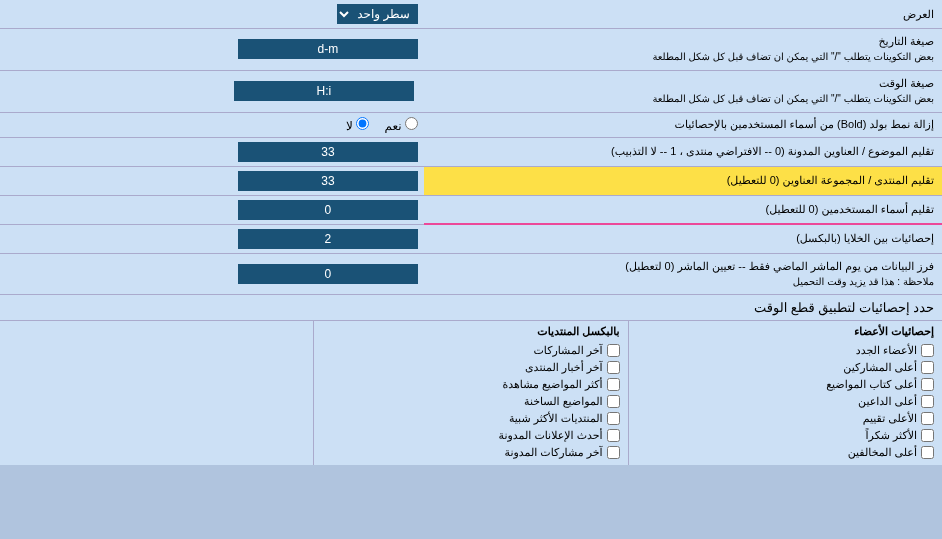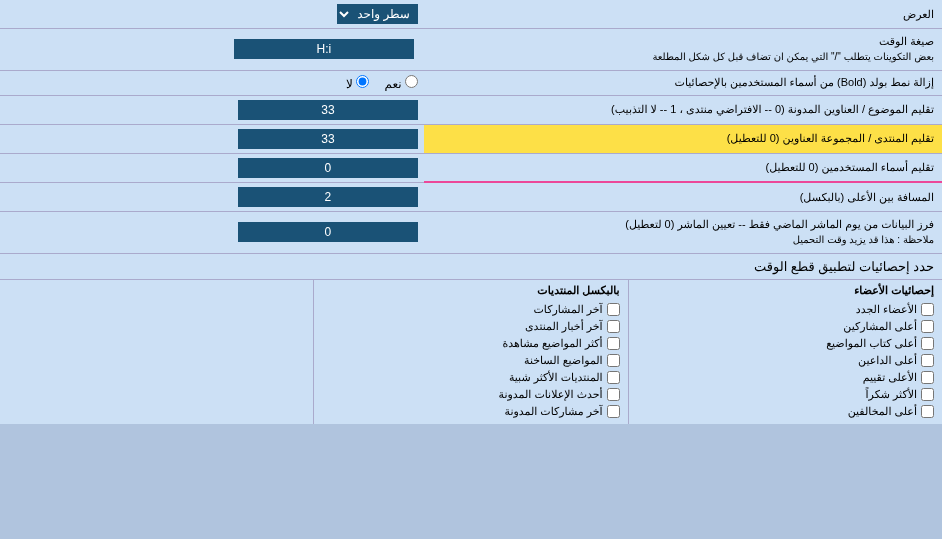--- a/index.html
+++ b/index.html
@@ -78,20 +78,29 @@
       <tr class="top-row">
     <td class="row-label" style="width:55%; background:#cce0f5; padding:5px 8px; border-bottom:1px solid #aac; font-size:11px;margin-top:32px;">العرض</td>
     <td style="background:#cce0f5; padding:4px 6px; text-align:right; border-bottom:1px solid #aac; width:45%;">
       <select class="select-dropdown" style="float:right;">
         <option>سطر واحد</option>
       </select>
       <span style="float:right; margin-left:2px;"></span>
     </td>
   </tr>
 
+  <tr>
+    <td class="row-label" style="width:55%; background:#cce0f5; padding:5px 8px; border-bottom:1px solid #aac; font-size:11px; line-height:1.4;">
+      <span>صيغة التاريخ</span><br>
+      <span style="font-size:10px;">بعض التكوينات يتطلب "/" التي يمكن ان تضاف قبل كل شكل المطلعة</span>
+    </td>
+    <td style="background:#cce0f5; padding:4px 6px; border-bottom:1px solid #aac;">
+      <input type="text" class="input-field-wide" value="d-m" style="">
+    </td>
+  </tr>
 
   <tr>
     <td class="row-label" style="width:55%; background:#cce0f5; padding:5px 8px; border-bottom:1px solid #aac; font-size:11px; line-height:1.4;">
       <span>صيغة الوقت</span><br>
       <span style="font-size:10px;">بعض التكوينات يتطلب "/" التي يمكن ان تضاف قبل كل شكل المطلعة</span>
     </td>
     <td style="background:#cce0f5; padding:4px 10px; border-bottom:1px solid #aac;">
       <input type="text" class="input-field-wide" value="H:i" style="">
     </td>
   </tr>
@@ -132,21 +141,21 @@
     <td class="row-label" style="width:55%; background:#cce0f5; padding:5px 8px; border-bottom:2px solid #ec4899; font-size:11px;">
       تقليم أسماء المستخدمين (0 للتعطيل)
     </td>
     <td style="background:#cce0f5; padding:4px 6px; border-bottom:1px solid #aac;">
       <input type="text" class="input-field-wide" value="0" style="">
     </td>
   </tr>
 
   <tr>
     <td class="row-label" style="width:55%; background:#cce0f5; padding:5px 8px; border-bottom:1px solid #aac; font-size:11px;">
-      المسافة بين الأعلى (بالبكسل)
+      إحصائيات بين الخلايا (بالبكسل)
     </td>
     <td style="background:#cce0f5; padding:4px 6px; border-bottom:1px solid #aac;">
       <input type="text" class="input-field-wide" value="2" style="">
     </td>
   </tr>
 
 
   <tr>
     <td class="row-label" style="width:55%; background:#cce0f5; padding:5px 8px; border-bottom:1px solid #aac; font-size:11px; line-height:1.4;">
       <span>فرز البيانات من يوم الماشر الماضي فقط -- تعيين الماشر (0 لتعطيل)</span><br>

